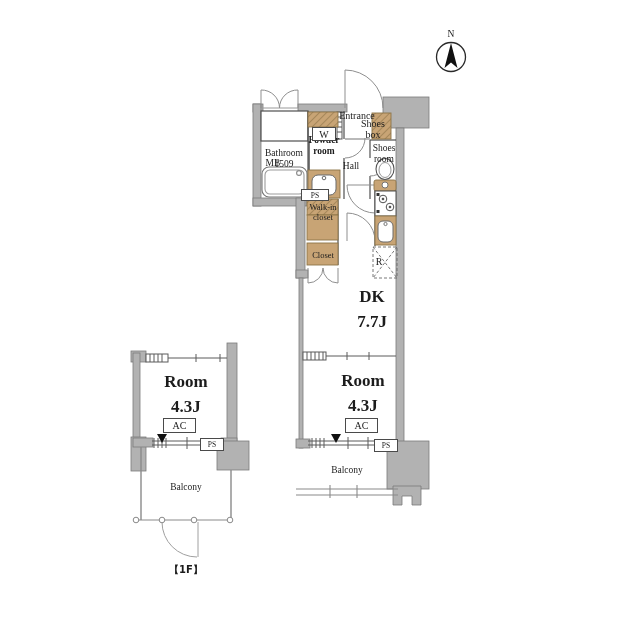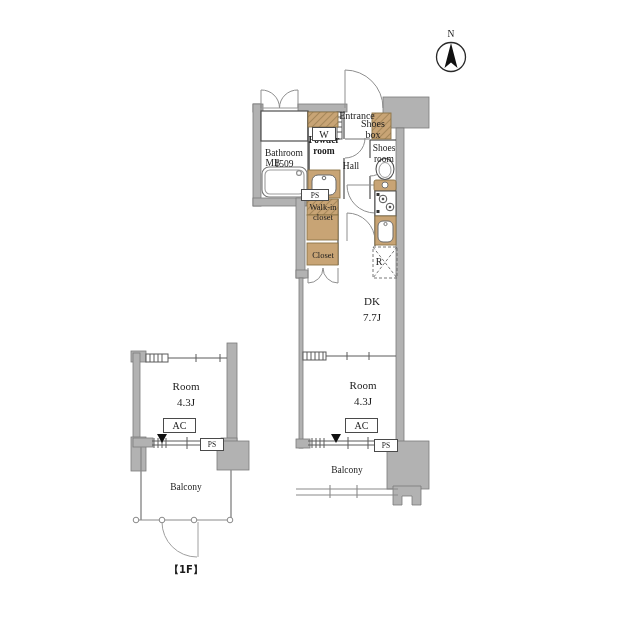--- a/index.html
+++ b/index.html
@@ -6,21 +6,21 @@
   .stage{position:relative;width:640px;height:639px;background:#ffffff;overflow:hidden;
          font-family:"Liberation Serif","DejaVu Serif",serif;}
   .stage svg{position:absolute;left:0;top:0;}
   .lbl{position:absolute;transform:translate(-50%,-50%);color:#1c1c1c;
        white-space:pre-line;text-align:center;line-height:1.2;}
   .box{position:absolute;background:#ffffff;border:1px solid #4a4a4a;
        display:flex;align-items:center;justify-content:center;color:#1c1c1c;}
   .s8 {font-size:10px;}
   .s85{font-size:8.5px;}
   .s95{font-size:9.5px;}
-  .s11{font-size:11px;line-height:1.45;}
+  .s11{font-size:17px;line-height:1.45;font-weight:bold;}
   .floor{font-size:10px;font-family:"DejaVu Sans","DejaVu Serif",sans-serif;font-weight:bold;}
 </style>
 </head>
 <body>
 
 <div class="stage">
 
 <svg width="640" height="639" viewBox="0 0 640 639">
   <defs>
     <pattern id="hatch" width="5" height="5" patternUnits="userSpaceOnUse" patternTransform="rotate(45)">

